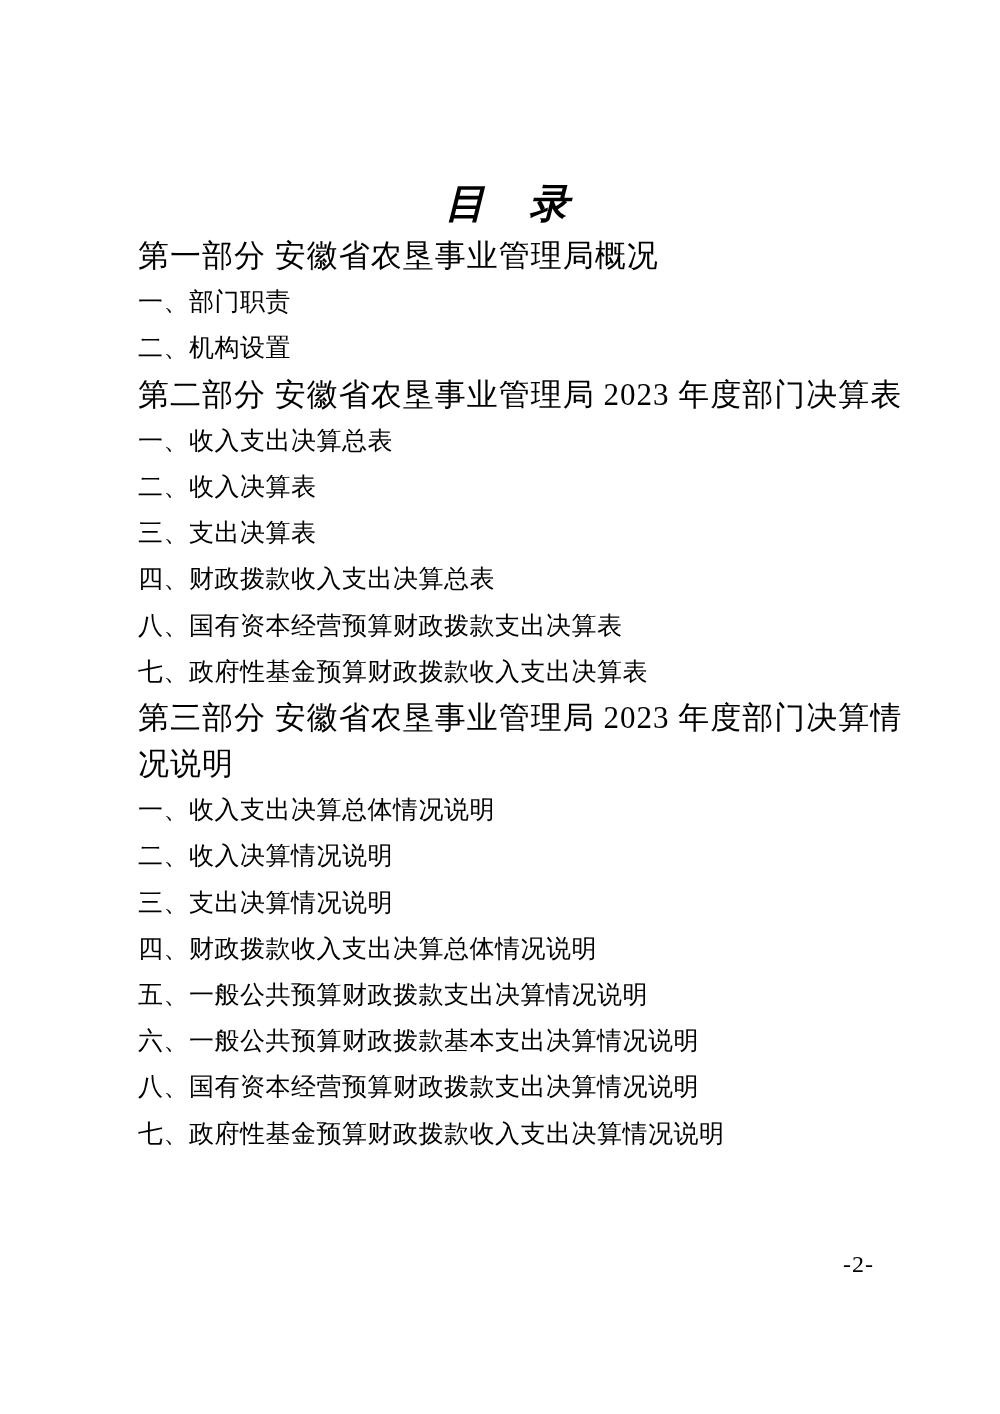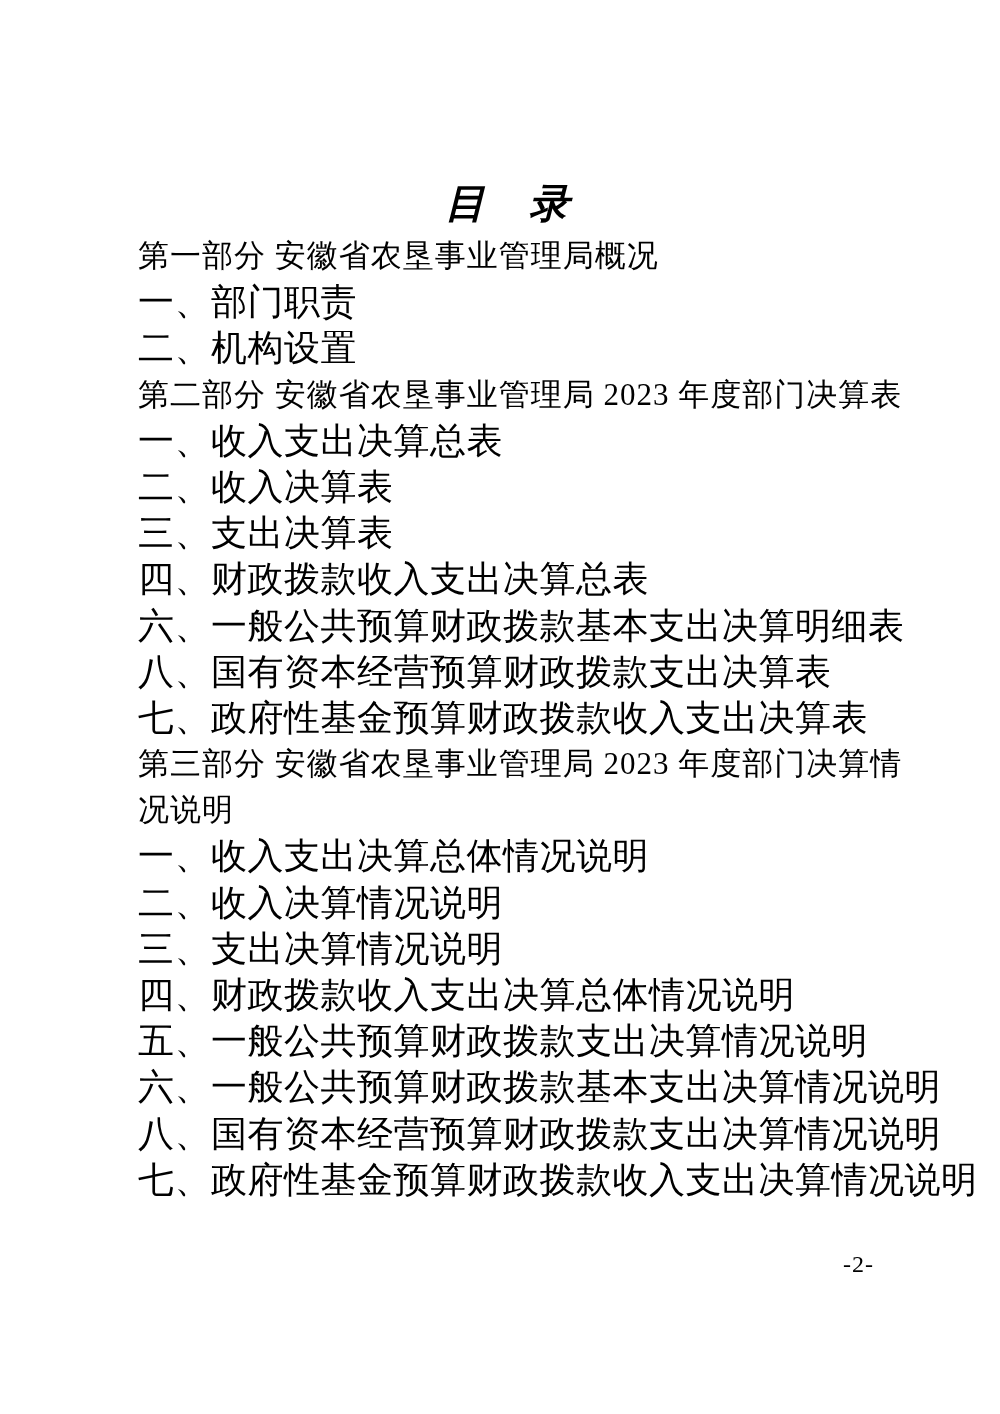--- a/index.html
+++ b/index.html
@@ -35,21 +35,21 @@
   }
   .toc {
     position: absolute;
     top: 233px;
     left: 138px;
     width: 760px;
   }
   .toc-line {
     height: 46.2px;
     line-height: 46.2px;
-    font-size: 36px;
+    font-size: 25px;
     white-space: pre;
     letter-spacing: 0.5px;
   }
   .toc-line.part {
     font-weight: normal;
     font-size: 31px;
     letter-spacing: 1px;
   }
   .page-number {
     position: absolute;
@@ -69,21 +69,20 @@
 
   <div class="toc">
     <div class="toc-line part">第一部分 安徽省农垦事业管理局概况</div>
     <div class="toc-line item">一、部门职责</div>
     <div class="toc-line item">二、机构设置</div>
     <div class="toc-line part">第二部分 安徽省农垦事业管理局 2023 年度部门决算表</div>
     <div class="toc-line item">一、收入支出决算总表</div>
     <div class="toc-line item">二、收入决算表</div>
     <div class="toc-line item">三、支出决算表</div>
     <div class="toc-line item">四、财政拨款收入支出决算总表</div>
-    <div class="toc-line item">六、一般公共预算财政拨款基本支出决算明细表</div>
     <div class="toc-line item">八、国有资本经营预算财政拨款支出决算表</div>
     <div class="toc-line item">七、政府性基金预算财政拨款收入支出决算表</div>
     <div class="toc-line part">第三部分 安徽省农垦事业管理局 2023 年度部门决算情</div>
     <div class="toc-line part">况说明</div>
     <div class="toc-line item">一、收入支出决算总体情况说明</div>
     <div class="toc-line item">二、收入决算情况说明</div>
     <div class="toc-line item">三、支出决算情况说明</div>
     <div class="toc-line item">四、财政拨款收入支出决算总体情况说明</div>
     <div class="toc-line item">五、一般公共预算财政拨款支出决算情况说明</div>
     <div class="toc-line item">六、一般公共预算财政拨款基本支出决算情况说明</div>

